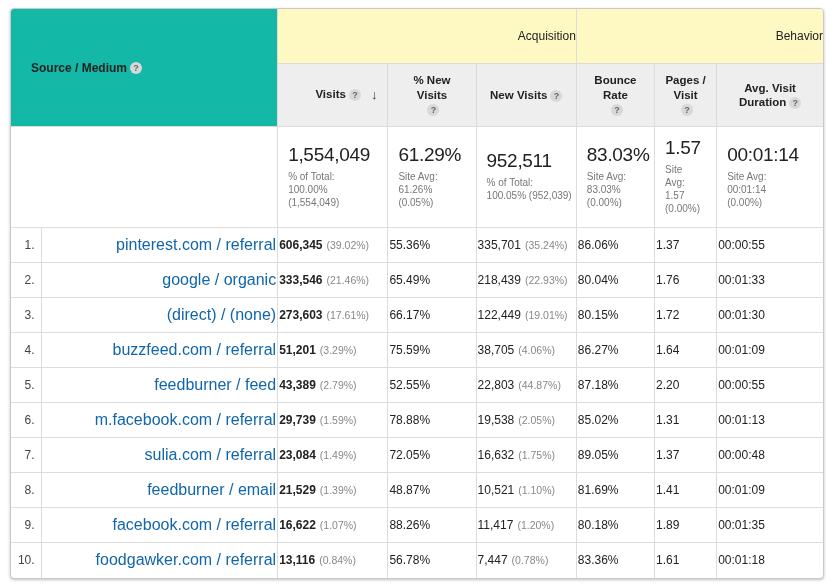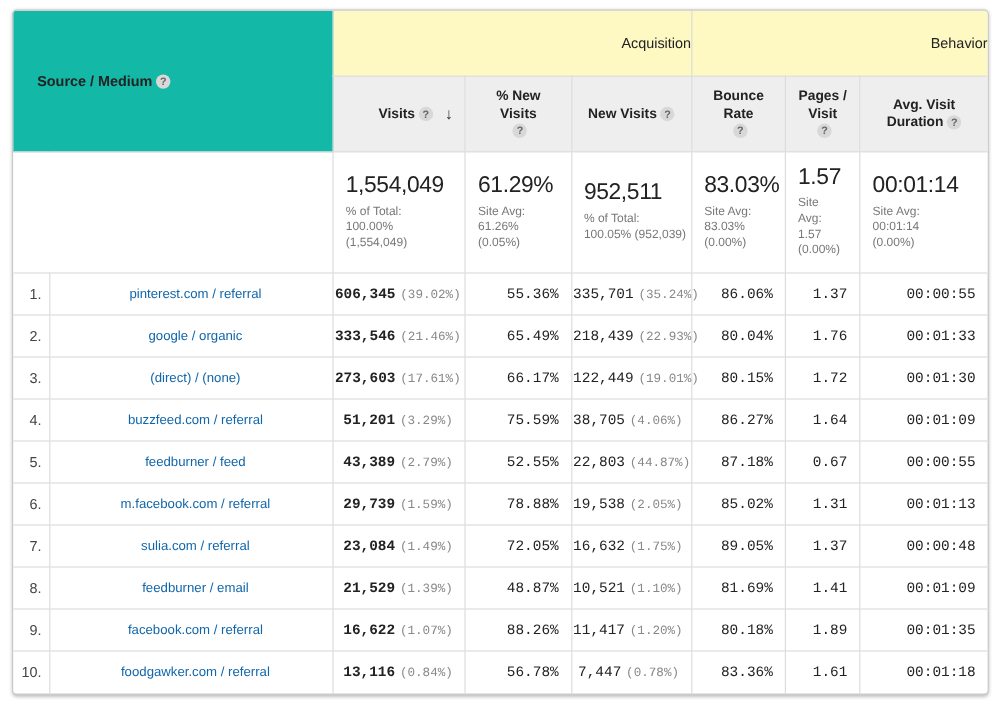--- a/index.html
+++ b/index.html
@@ -123,35 +123,34 @@
   
   td.idx {
     width: 30px;
     text-align: right;
     font-size: 12px;
     color: #444;
     padding: 0 6px 0 0;
     border-right: none;
   }
   td.name {
-    text-align: center;
+    text-align: right;
     padding-left: 8px;
-    font-size: 11px;
+    font-size: 16px;
   }
   td.name a {
     color: #1166aa;
     text-decoration: none;
   }
   td.num {
-    text-align: right;
+    text-align: left;
     padding-right: 10px;
     font-size: 12px;
     color: #222;
     white-space: nowrap;
-    font-family: Liberation Mono, monospace;
   }
   td.num .b { font-weight: bold; }
   td.num .pct {
     color: #888;
     font-size: 10.5px;
     margin-left: 4px;
   }
   tr.datarow { height: 35px; }
   tr.datarow:last-child td { border-bottom: none; }
 </style>
@@ -300,21 +299,21 @@
             <td class="num">1.64</td>
             <td class="num">00:01:09</td>
           </tr>
           <tr class="datarow">
             <td class="idx">5.</td>
             <td class="name"><a href="#">feedburner / feed</a></td>
             <td class="num"><span class="b">43,389</span><span class="pct">(2.79%)</span></td>
             <td class="num">52.55%</td>
             <td class="num"><span>22,803</span><span class="pct">(44.87%)</span></td>
             <td class="num">87.18%</td>
-            <td class="num">0.67</td>
+            <td class="num">2.20</td>
             <td class="num">00:00:55</td>
           </tr>
           <tr class="datarow">
             <td class="idx">6.</td>
             <td class="name"><a href="#">m.facebook.com / referral</a></td>
             <td class="num"><span class="b">29,739</span><span class="pct">(1.59%)</span></td>
             <td class="num">78.88%</td>
             <td class="num"><span>19,538</span><span class="pct">(2.05%)</span></td>
             <td class="num">85.02%</td>
             <td class="num">1.31</td>

